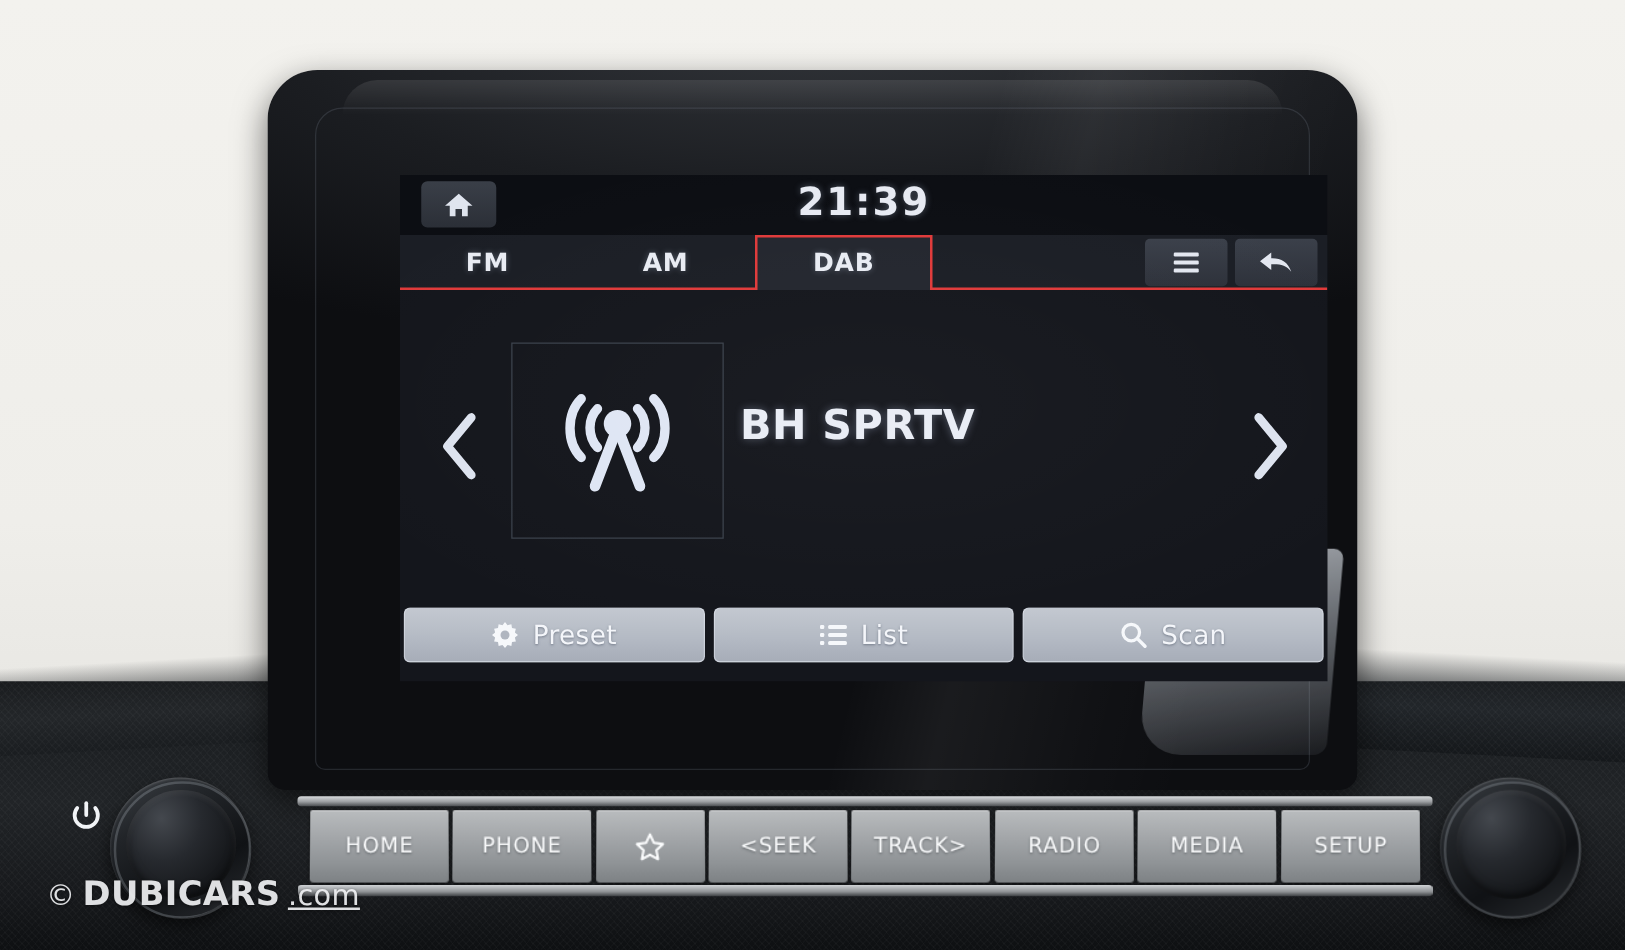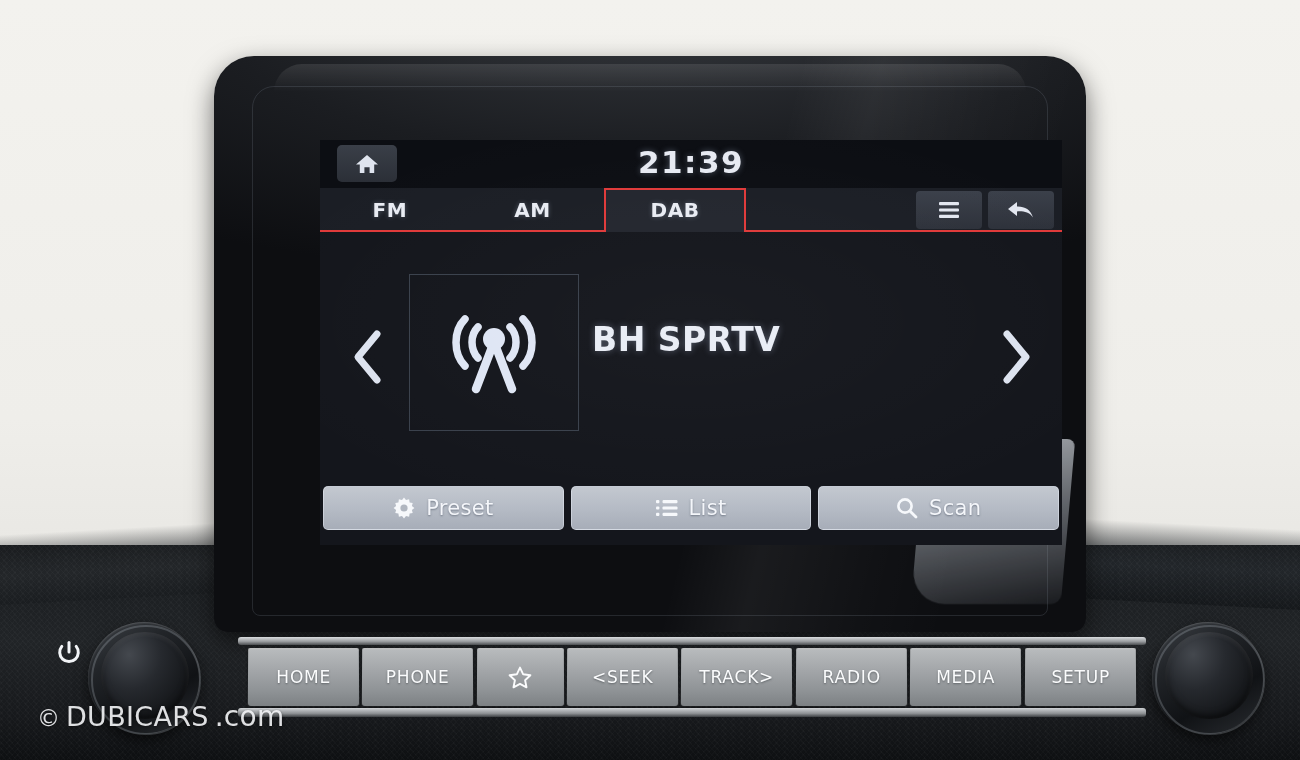--- a/index.html
+++ b/index.html
@@ -332,22 +332,22 @@
     top: 700px;
     display: flex;
     align-items: baseline;
     gap: 6px;
     color: #f0f1f3;
     font-family: "DejaVu Sans", sans-serif;
     text-shadow: 0 1px 3px rgba(0,0,0,.45);
     opacity: .92;
   }
   #watermark .wm-c { font-size: 23px; }
-  #watermark .wm-brand { font-size: 27px; font-weight: normal; letter-spacing: .3px; }
-  #watermark .wm-tld { font-size: 28px; letter-spacing: .3px; }
+  #watermark .wm-brand { font-size: 27px; font-weight: bold; letter-spacing: .3px; }
+  #watermark .wm-tld { font-size: 23px; letter-spacing: .3px; text-decoration: underline; }
 </style>
 </head>
 <body>
 
 <div id="dash">
   <div class="dash-lower"></div>
   <div class="dash-lower-left"></div>
   <div class="dash-lower-right"></div>
   <div class="dash-texture"></div>
 </div>

